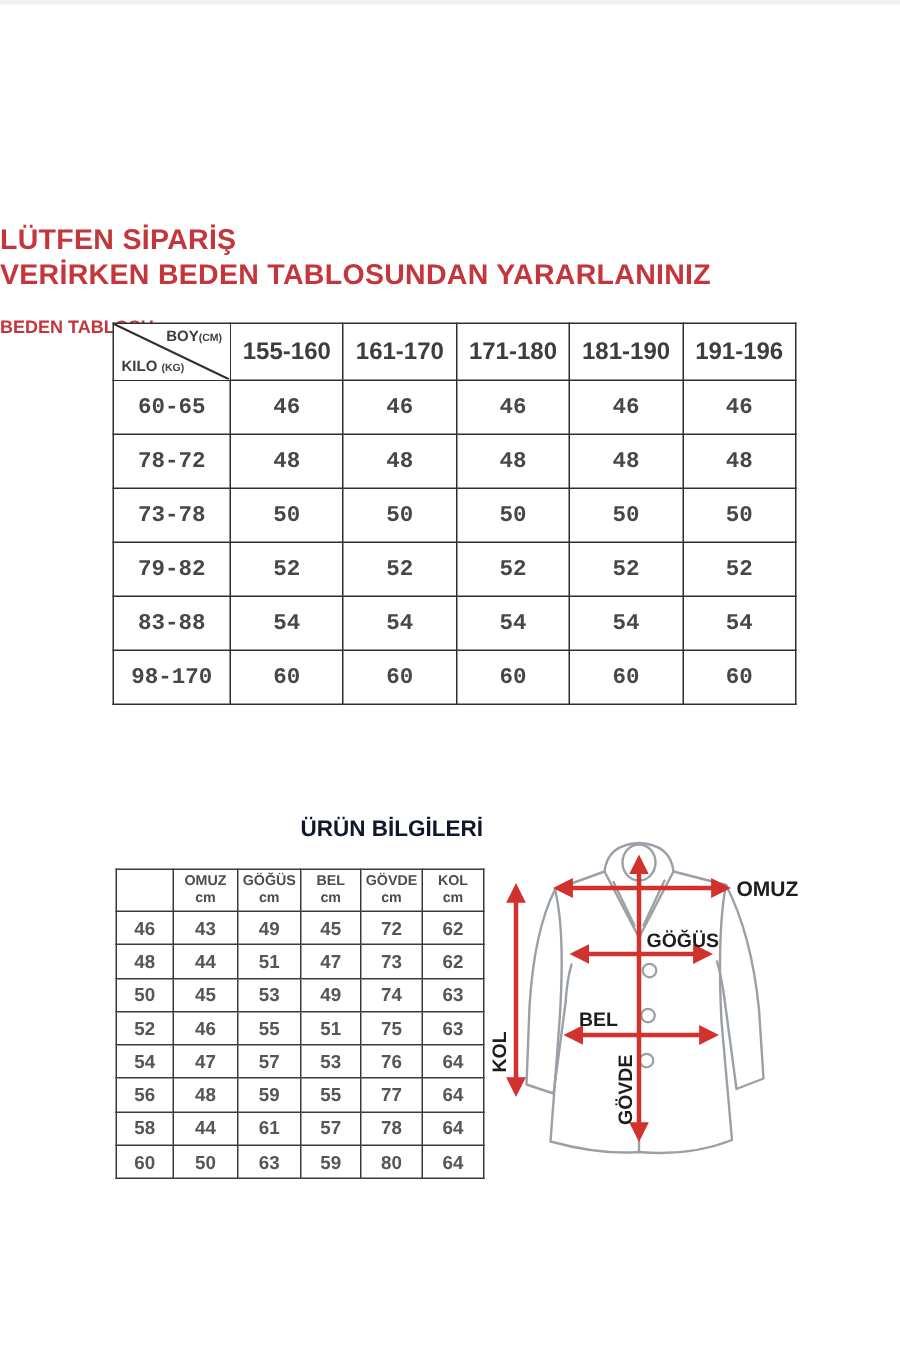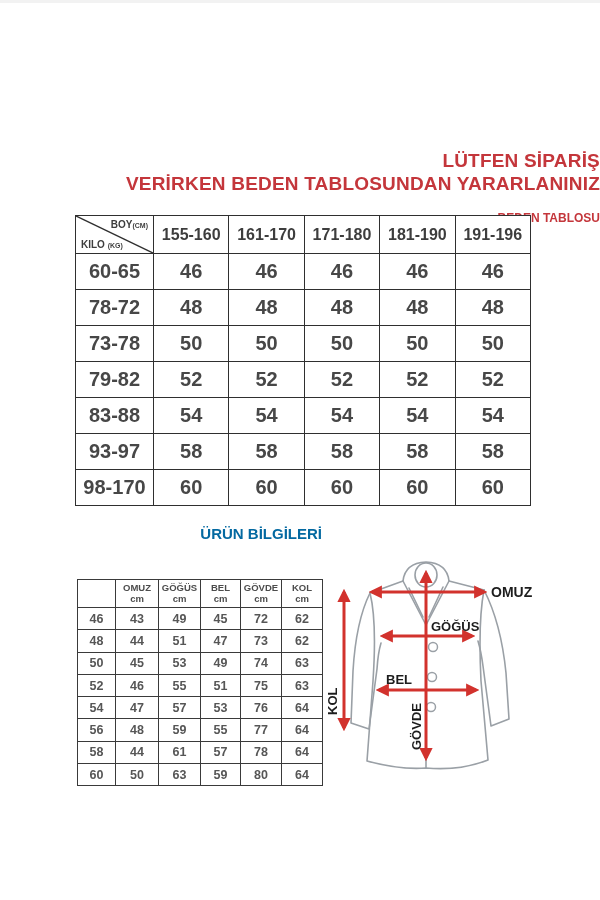--- a/index.html
+++ b/index.html
@@ -2,44 +2,44 @@
 <html><head>
 <meta charset="utf-8">
 <style>
   * { margin:0; padding:0; box-sizing:border-box; }
   html,body { background:#ffffff; }
   .page {
     position:relative; width:600px; height:900px; background:#fff;
     font-family:"Liberation Sans", sans-serif; overflow:hidden;
     border-top:3px solid #f2f2f2;
   }
-  .titles { position:absolute; top:146px; left:0; width:600px; text-align:right;padding-left:36px; }
+  .titles { position:absolute; top:146px; left:0; width:600px; text-align:left; }
   .title { color:#c4363b; font-weight:bold; font-size:19px; line-height:23px; letter-spacing:0.2px; }
   .subtitle { color:#c4363b; font-weight:bold; font-size:12px; margin-top:16px; }
 
   
   table { border-collapse:collapse; table-layout:fixed; }
   .size-table { position:absolute; left:75px; top:212px; width:456px; }
   .size-table th, .size-table td {
     border:1.5px solid #2f2f2f; text-align:center; vertical-align:middle;
     color:#474747; font-weight:600; background:#fff;
   }
   .size-table thead th { height:38px; font-size:16px; color:#3d3d3d; }
-  .size-table tbody td { height:36px; font-size:20px; }
+  .size-table tbody td { height:36px; font-size:15px;font-family:Liberation Mono, monospace; }
   .size-table col.c0 { width:78px; }
   th.corner { position:relative; padding:0; }
   th.corner .diag { position:absolute; left:0; top:0; width:100%; height:100%; }
   .corner-top { position:absolute; top:3px; right:5px; font-size:10px; font-weight:bold; color:#3d3d3d; }
   .corner-bottom { position:absolute; bottom:3px; left:5px; font-size:10px; font-weight:bold; color:#3d3d3d; }
   .corner .unit { font-size:7px; font-weight:600; }
 
   
   .info-heading {
-    position:absolute; left:77px; top:522px; width:245px; text-align:right;
-    color:#0369a1; font-weight:bold; font-size:15px;
+    position:absolute; left:77px; top:541px; width:245px; text-align:right;
+    color:#0f172a; font-weight:bold; font-size:15px;
   }
   .product-table { position:absolute; left:77px; top:576px; width:245px; }
   .product-table th, .product-table td {
     border:1.2px solid #3a3a3a; text-align:center; vertical-align:middle;
     color:#565656; background:#fff;
   }
   .product-table thead th { height:28px; font-size:9.5px; font-weight:bold; line-height:1.15; color:#4c4c4c; }
   .product-table tbody td { height:22.3px; font-size:12.5px; font-weight:700; }
 
   .coat-svg { position:absolute; left:325px; top:556px; }
@@ -117,28 +117,20 @@
         </tr>
         <tr>
           <td>83-88</td>
           <td>54</td>
           <td>54</td>
           <td>54</td>
           <td>54</td>
           <td>54</td>
         </tr>
         <tr>
-          <td>93-97</td>
-          <td>58</td>
-          <td>58</td>
-          <td>58</td>
-          <td>58</td>
-          <td>58</td>
-        </tr>
-        <tr>
           <td>98-170</td>
           <td>60</td>
           <td>60</td>
           <td>60</td>
           <td>60</td>
           <td>60</td>
         </tr>
       </tbody>
   </table>
 

